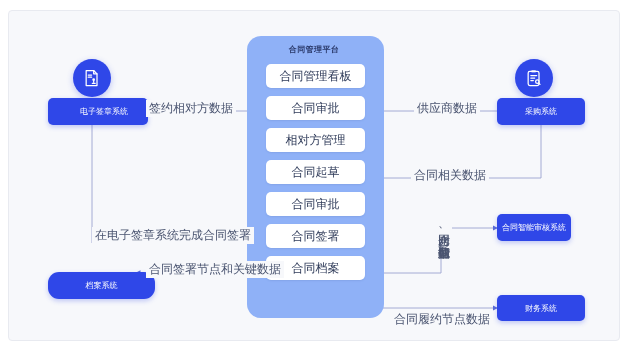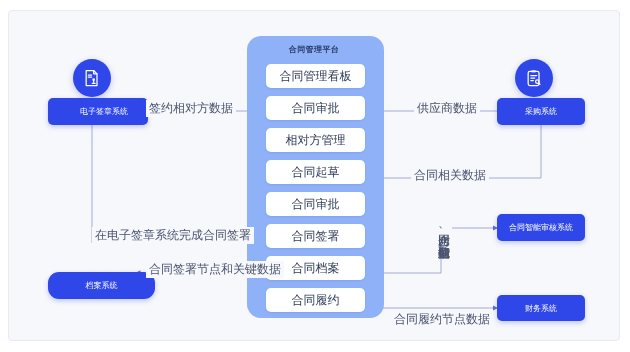--- a/index.html
+++ b/index.html
@@ -47,21 +47,21 @@
     position:absolute;
     background:#2f47e8;
     border-radius:5px;
     display:flex;align-items:center;justify-content:center;
     font-size:8px;color:#ffffff;
     box-shadow:0 2px 5px rgba(47,71,232,.28);
   }
   #node-esign{left:48px;top:98px;width:88px;height:27px;padding-left:12px;}
   #node-archive{left:48px;top:272px;width:107px;height:27px;border-radius:11px;}
   #node-purchase{left:497px;top:98px;width:88px;height:27px;}
-  #node-review{left:497px;top:214px;width:88px;height:27px;}
+  #node-review{left:497px;top:214px;width:74px;height:27px;}
   #node-finance{left:497px;top:295px;width:88px;height:26px;}
 
   
   .circ{
     position:absolute;width:38px;height:38px;border-radius:50%;
     background:#2f47e8;
     display:flex;align-items:center;justify-content:center;
     box-shadow:0 2px 6px rgba(47,71,232,.30);
   }
   #icon-esign{left:73px;top:59px;}
@@ -121,21 +121,20 @@
 
 <div id="platform">
   <div id="platform-title">合同管理平台</div>
   <div class="pcard" style="top:28px">合同管理看板</div>
   <div class="pcard" style="top:60px">合同审批</div>
   <div class="pcard" style="top:92px">相对方管理</div>
   <div class="pcard" style="top:124px">合同起草</div>
   <div class="pcard" style="top:156px">合同审批</div>
   <div class="pcard" style="top:188px">合同签署</div>
   <div class="pcard" style="top:220px">合同档案</div>
-  <div class="pcard" style="top:252px">合同履约</div>
 </div>
 
 <div class="circ" id="icon-esign">
   <svg width="20" height="20" viewBox="0 0 24 24" fill="none" stroke="#ffffff" stroke-width="1.5" stroke-linecap="round" stroke-linejoin="round">
     <path d="M5 3h9l4 4v14H5z"></path>
     <path d="M14 3v4h4"></path>
     <path d="M7.5 8.5h4"></path>
     <path d="M7.5 11h4"></path>
     <circle cx="14" cy="14" r="1.6" fill="#ffffff" stroke="none"></circle>
     <path d="M12.4 18.4h3.4" stroke-width="1.6"></path>

